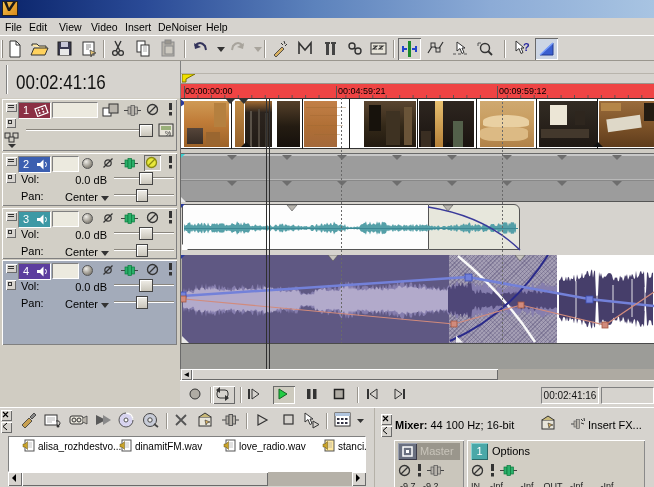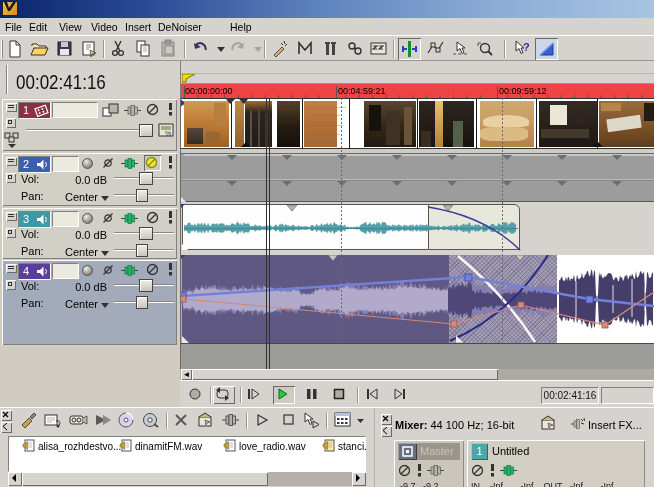--- a/index.html
+++ b/index.html
@@ -24,21 +24,21 @@
   </div>
 </div>
 
 <div class="abs" style="left:0;top:18px;width:654px;height:17px;background:#d6d3ce;font-size:10.5px;color:#000;">
   <span class="abs" style="left:5px;top:3px;">File</span>
   <span class="abs" style="left:29px;top:3px;">Edit</span>
   <span class="abs" style="left:59px;top:3px;">View</span>
   <span class="abs" style="left:91px;top:3px;">Video</span>
   <span class="abs" style="left:125px;top:3px;">Insert</span>
   <span class="abs" style="left:158px;top:3px;">DeNoiser</span>
-  <span class="abs" style="left:206px;top:3px;margin-left:24px;">Help</span>
+  <span class="abs" style="left:206px;top:3px;">Help</span>
 </div>
 
 <div class="abs" style="left:0;top:35px;width:654px;height:26px;background:#d6d3ce;border-top:1px solid #fff;border-bottom:1px solid #9a968e;" id="toolbar">
     <div class="abs" style="left:1px;top:4px;width:2px;height:18px;border-left:1px solid #fff;border-right:1px solid #8a867e;"></div>
     <div class="icon-cell" style="left:3px;">
       <svg width="23" height="22" viewBox="0 0 23 22">
         <path d="M7 3 h6 l4 4 v12 H7 Z" fill="#fff" stroke="#333"></path>
         <path d="M13 3 v4 h4" fill="none" stroke="#333"></path>
       </svg>
     </div>
@@ -932,21 +932,21 @@
             <line x1="13" y1="5.5" x2="17" y2="5.5" stroke="#444"></line>
             <rect x="4" y="2" width="3" height="7" fill="#b8b4ac" stroke="#555" stroke-width="0.7"></rect>
             <rect x="7" y="0.5" width="3.5" height="10" fill="#b8b4ac" stroke="#555" stroke-width="0.7"></rect>
             <rect x="10.5" y="2" width="3" height="7" fill="#b8b4ac" stroke="#555" stroke-width="0.7"></rect>
           </svg>
         </div>
         <div class="abs" style="left:6px;top:41px;font-size:9px;color:#222;">-9.7&nbsp;&nbsp;&nbsp;-9.2</div>
       </div>
       <div class="abs" style="left:92px;top:32px;width:178px;height:48px;background:#d2cec4;box-shadow:inset 1px 1px 0 #fff, inset -1px -1px 0 #8a8a8a;">
         <div class="abs" style="left:4px;top:3px;width:17px;height:17px;background:#4aa8a8;color:#fff;font-size:11px;line-height:17px;text-align:center;box-shadow:inset 1px 1px 0 #8ad0d0, inset -1px -1px 0 #2a6868;">1</div>
-        <div class="abs" style="left:25px;top:5px;font-size:11px;color:#000;">Untitled</div>
+        <div class="abs" style="left:25px;top:5px;font-size:11px;color:#000;">Options</div>
         <div class="abs" style="left:4px;top:24px;">
           <svg width="14" height="13">
             <circle cx="6.5" cy="6.5" r="5" fill="none" stroke="#333" stroke-width="1.3"></circle>
             <line x1="3" y1="10" x2="10" y2="3" stroke="#333" stroke-width="1.3"></line>
           </svg>
         </div>
         <div class="abs" style="left:23px;top:24px;">
           <svg width="5" height="13">
             <rect x="1" y="0" width="3" height="7" fill="#333"></rect>
             <rect x="1" y="9" width="3" height="3.5" fill="#333"></rect>

